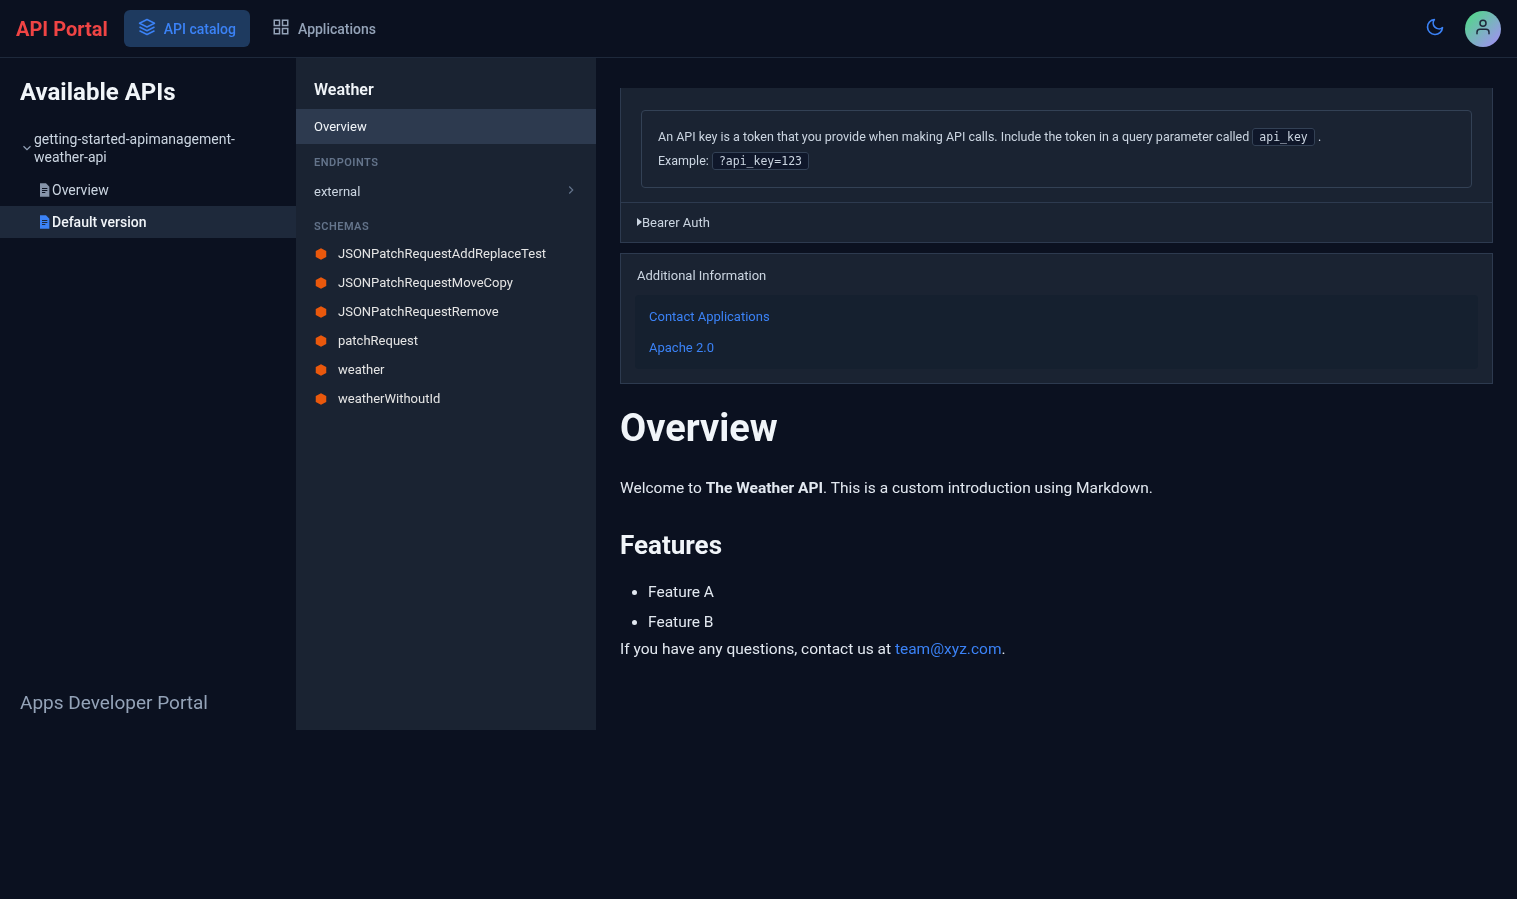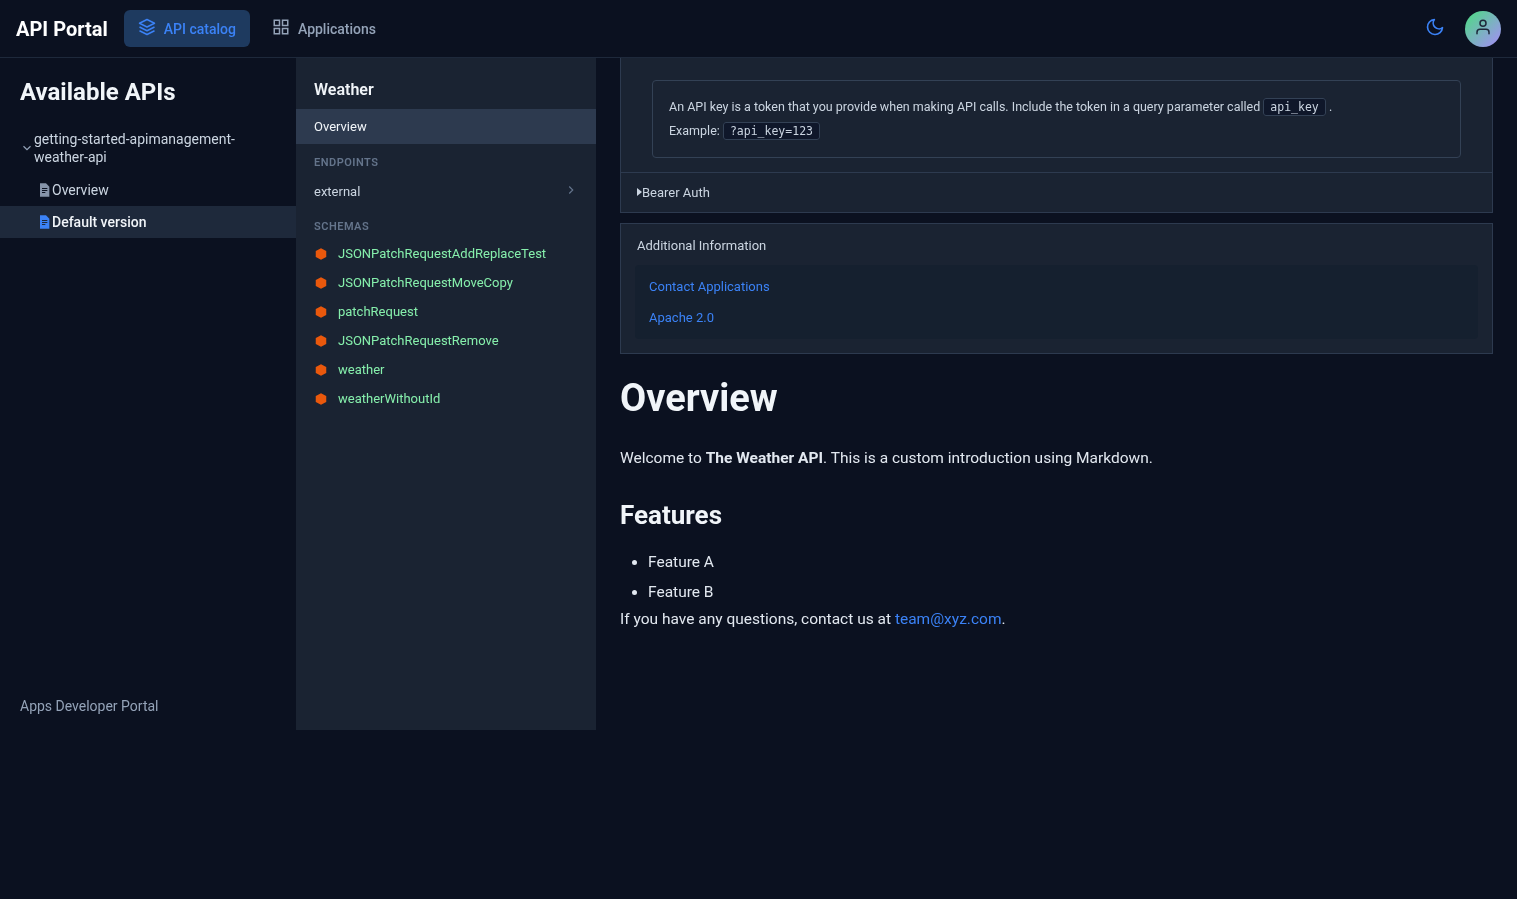--- a/index.html
+++ b/index.html
@@ -1,56 +1,56 @@
 <!DOCTYPE html>
 <html><head>
 <meta charset="utf-8">
 <style>
 * { margin:0; padding:0; box-sizing:border-box; }
 body { font-family:-apple-system,BlinkMacSystemFont,"Segoe UI",Roboto,sans-serif; background:#0b1120; color:#e2e8f0; width:1517px; height:899px; overflow:hidden; }
 
 
 .header { height:58px; background:#0b1120; display:flex; align-items:center; padding:0 16px; border-bottom:1px solid #1e293b; }
-.brand { font-size:20px; font-weight:700; color:#ffffff; margin-right:16px; }
+.brand { font-size:20px; font-weight:700; color:#ef4444; margin-right:16px; }
 .nav-btn { display:flex; align-items:center; gap:8px; padding:8px 14px; border-radius:6px; font-size:14px; font-weight:500; cursor:pointer; }
 .nav-btn.active { background:#1e3a5f; color:#3b82f6; }
 .nav-btn.inactive { color:#94a3b8; margin-left:8px;text-align:right; }
 .header-spacer { flex:1; }
 .theme-btn { width:36px; height:36px; display:flex; align-items:center; justify-content:center; color:#3b82f6; margin-right:12px; cursor:pointer; }
 .avatar { width:36px; height:36px; border-radius:50%; background:linear-gradient(135deg,#4ade80,#a78bfa); display:flex; align-items:center; justify-content:center; color:#1e293b; }
 
 
 .main-wrap { display:flex; height:672px; }
 
 
 .sidebar-left { width:296px; background:#0b1120; display:flex; flex-direction:column; padding:20px 0 0 0; }
 .sidebar-title { font-size:24px; font-weight:700; color:#f1f5f9; padding:0 20px 16px; }
 .tree-row { display:flex; align-items:center; padding:8px 20px; font-size:14px; color:#cbd5e1; cursor:pointer; }
 .tree-row.child { padding-left:36px; }
 .tree-row.active { background:#1e293b; color:#f1f5f9; font-weight:500; }
 .tree-chevron { width:14px; height:14px; flex-shrink:0; color:#94a3b8; }
 .file-icon { width:16px; height:16px; flex-shrink:0; color:#94a3b8; }
 .tree-row.active .file-icon { color:#3b82f6; }
 .tree-label { line-height:1.3; }
-.sidebar-footer { margin-top:auto; padding:16px 20px; font-size:14px; color:#94a3b8; }
+.sidebar-footer { margin-top:auto; padding:16px 20px; font-size:19px; color:#94a3b8; }
 
 
 .sidebar-mid { width:300px; background:#1a2332; display:flex; flex-direction:column; padding-top:12px; }
 .mid-title { font-size:16px; font-weight:600; color:#f1f5f9; padding:10px 18px; }
 .mid-item { padding:10px 18px; font-size:13px; color:#cbd5e1; cursor:pointer; }
 .mid-item.active { background:#2d3a4f; color:#f1f5f9; }
 .mid-heading { padding:12px 18px 6px; font-size:11px; font-weight:600; letter-spacing:0.5px; color:#64748b; text-transform:uppercase; }
 .mid-row { display:flex; align-items:center; justify-content:space-between; padding:8px 18px; font-size:13px; color:#cbd5e1; cursor:pointer; }
-.mid-schema { display:flex; align-items:center; gap:10px; padding:7px 18px; font-size:13px; color:#86efac; cursor:pointer; }
+.mid-schema { display:flex; align-items:center; gap:10px; padding:7px 18px; font-size:13px; color:#e5e5e5; cursor:pointer; }
 .schema-icon { width:14px; height:14px; flex-shrink:0; }
 
 
 .content { flex:1; background:#0b1120; overflow-y:auto; padding:0 24px 40px; }
 .card { background:#1a2332; border:1px solid #2d3a4f; border-radius:0; margin-bottom:10px; }
-.card-body { padding:14px 31px; font-size:13px; color:#cbd5e1; }
+.card-body { padding:14px 20px; font-size:13px; color:#cbd5e1;margin-top:30px; }
 .info-box { border:1px solid #334155; border-radius:4px; padding:14px 16px; margin:8px 0 0; font-size:12.5px; line-height:1.9; color:#cbd5e1; }
 .code-pill { background:#0f172a; border:1px solid #334155; padding:1px 6px; border-radius:3px; font-family:ui-monospace,Menlo,Consolas,monospace; font-size:11.5px; color:#cbd5e1; }
 .expand-row { display:flex; align-items:center; gap:0; padding:12px 16px; font-size:13px; color:#cbd5e1; cursor:pointer; }
 .addl-title { padding:14px 16px 4px; font-size:13px; color:#cbd5e1; }
 .addl-body { background:#15202f; margin:8px 14px 14px; border-radius:4px; padding:6px 0; }
 .addl-link { display:block; padding:8px 14px; font-size:13px; color:#3b82f6; text-decoration:none; cursor:pointer; }
 .doc h1 { font-size:38px; font-weight:700; color:#f1f5f9; margin:22px 0 26px; }
 .doc h2 { font-size:26px; font-weight:700; color:#f1f5f9; margin:30px 0 18px; }
 .doc p { font-size:15.5px; color:#e2e8f0; line-height:1.6; margin-bottom:12px; }
 .doc ul { list-style:disc; padding-left:28px; }
@@ -162,27 +162,27 @@
     <div class="mid-schema">
       <span class="schema-icon"><svg width="14" height="14" viewBox="0 0 24 24" fill="#ea580c">
             <path d="M12 2 3 7v10l9 5 9-5V7z"></path>
           </svg></span>
       <span>JSONPatchRequestMoveCopy</span>
     </div>
     <div class="mid-schema">
       <span class="schema-icon"><svg width="14" height="14" viewBox="0 0 24 24" fill="#ea580c">
             <path d="M12 2 3 7v10l9 5 9-5V7z"></path>
           </svg></span>
+      <span>JSONPatchRequestRemove</span>
+    </div>
+    <div class="mid-schema">
+      <span class="schema-icon"><svg width="14" height="14" viewBox="0 0 24 24" fill="#ea580c">
+            <path d="M12 2 3 7v10l9 5 9-5V7z"></path>
+          </svg></span>
       <span>patchRequest</span>
-    </div>
-    <div class="mid-schema">
-      <span class="schema-icon"><svg width="14" height="14" viewBox="0 0 24 24" fill="#ea580c">
-            <path d="M12 2 3 7v10l9 5 9-5V7z"></path>
-          </svg></span>
-      <span>JSONPatchRequestRemove</span>
     </div>
     <div class="mid-schema">
       <span class="schema-icon"><svg width="14" height="14" viewBox="0 0 24 24" fill="#ea580c">
             <path d="M12 2 3 7v10l9 5 9-5V7z"></path>
           </svg></span>
       <span>weather</span>
     </div>
     <div class="mid-schema">
       <span class="schema-icon"><svg width="14" height="14" viewBox="0 0 24 24" fill="#ea580c">
             <path d="M12 2 3 7v10l9 5 9-5V7z"></path>

